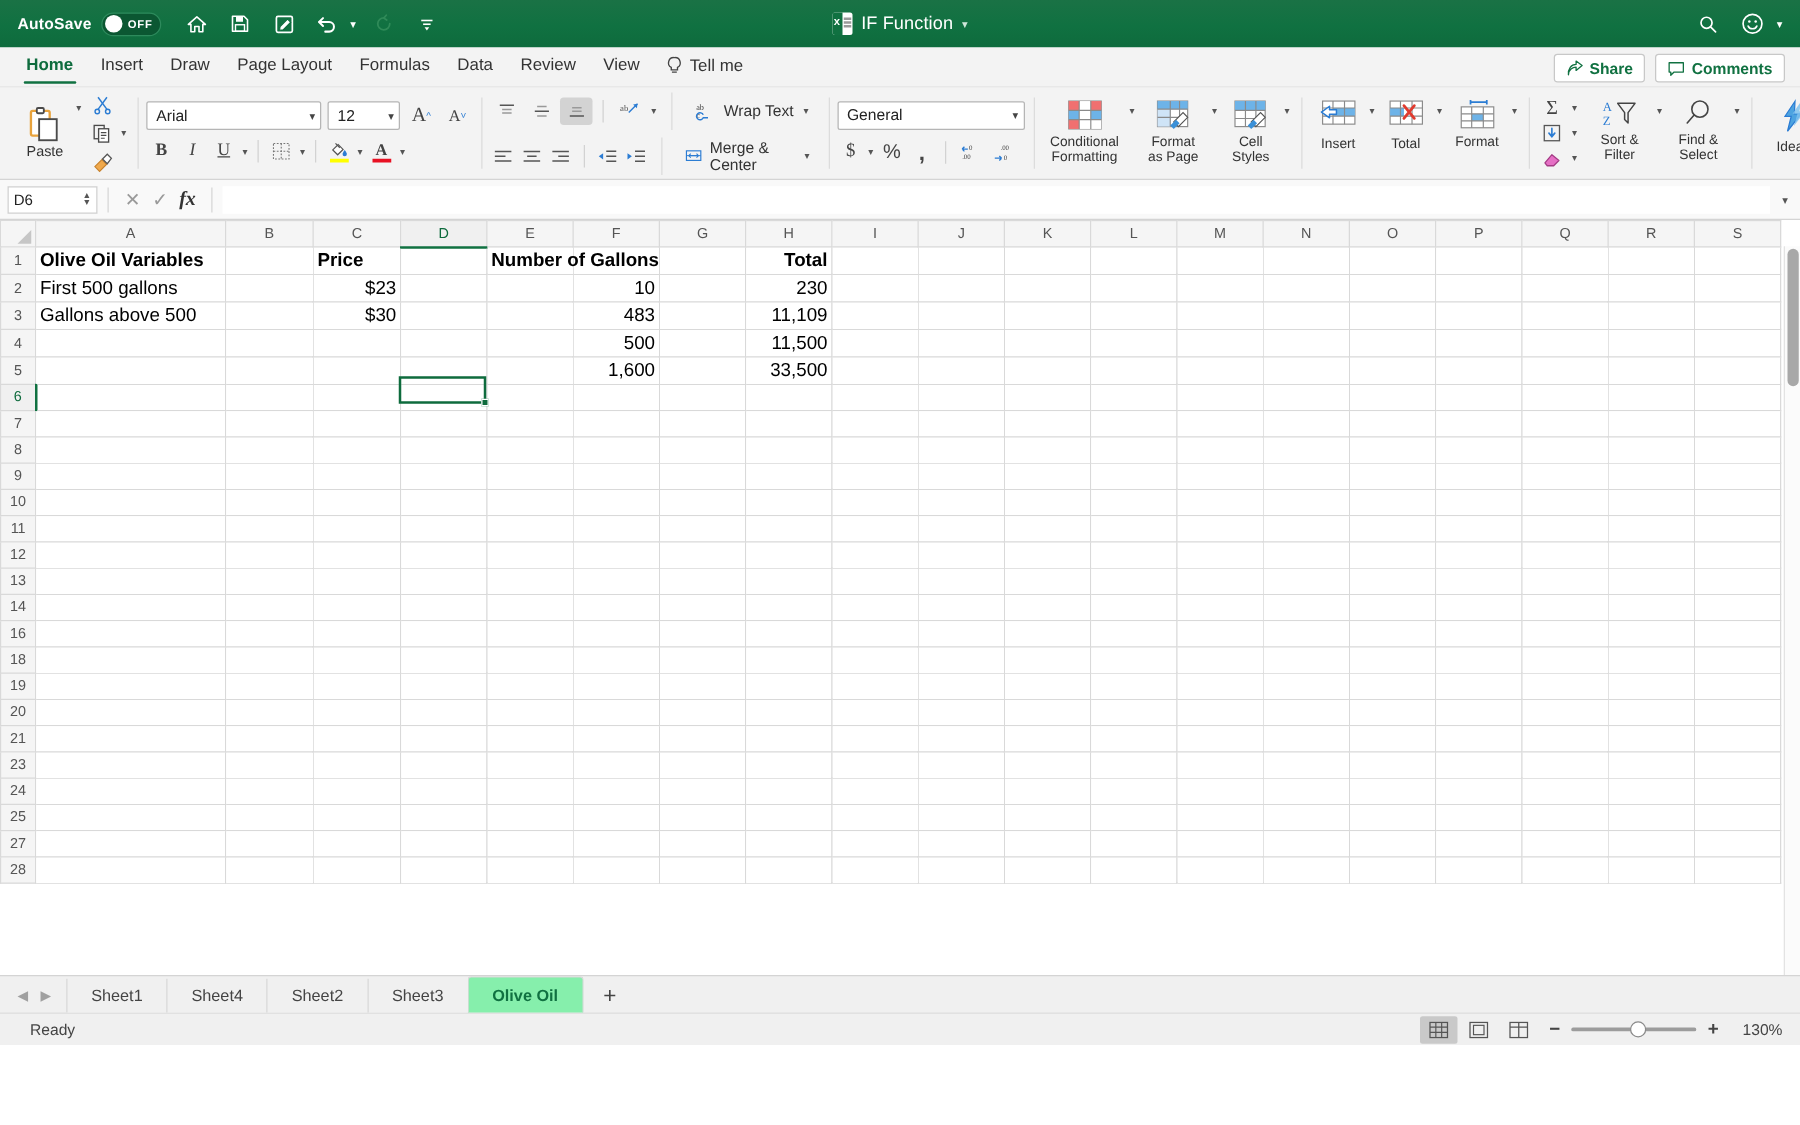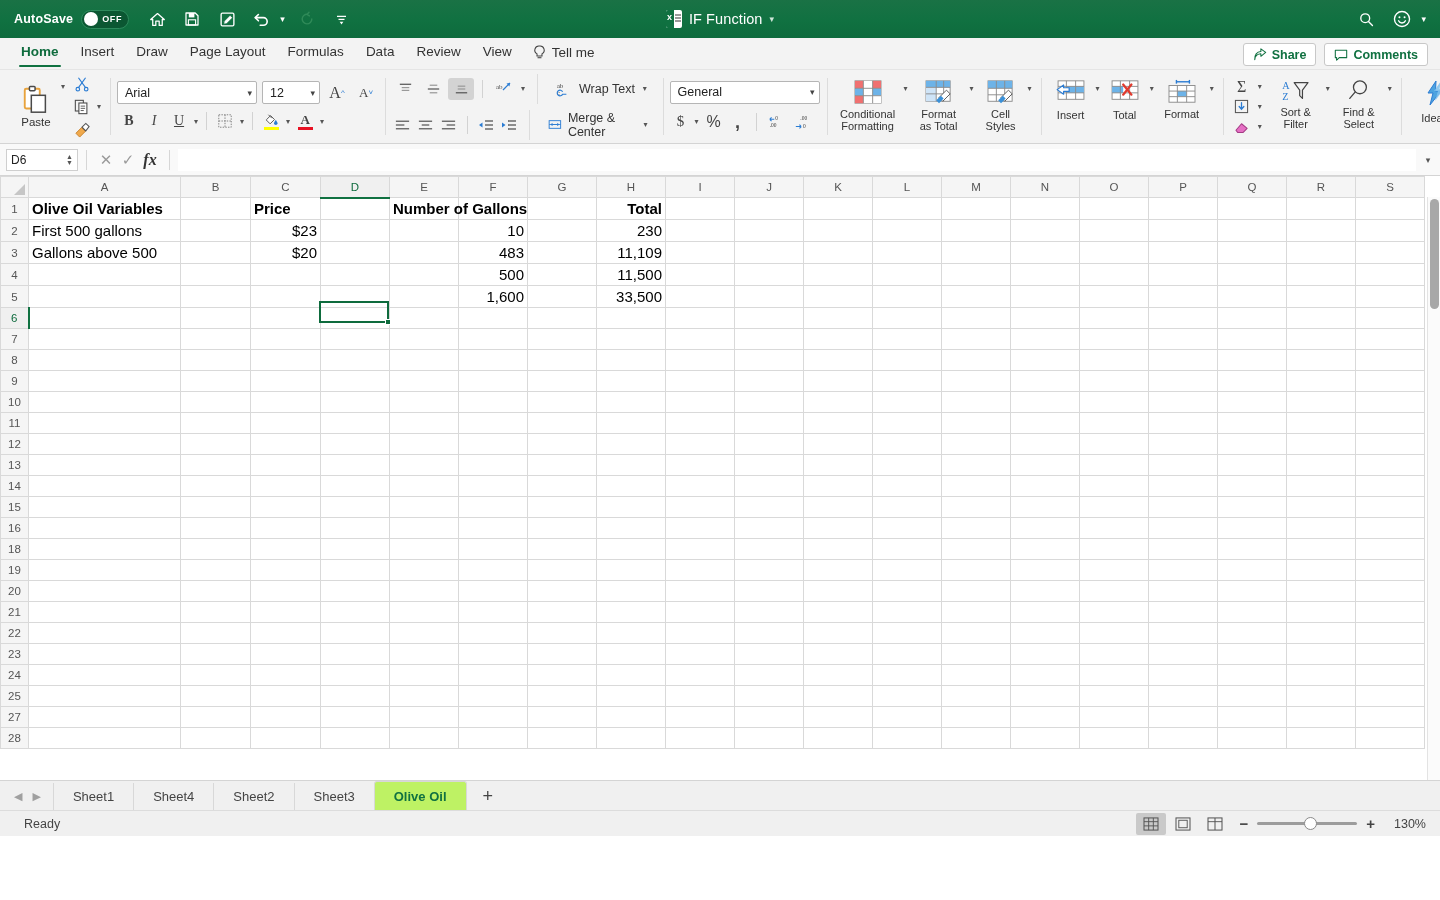--- a/index.html
+++ b/index.html
@@ -194,21 +194,21 @@
     border-top: 1px solid #d4d4d4;
   }
   .navarrows { display: flex; align-items: center; gap: 10px; padding: 0 12px 7px 14px; }
   .nav { font-size: 11px; color: #a0a0a0; cursor: pointer; }
   .stab {
     padding: 0 19px; height: 27px; line-height: 27px; font-size: 13px; color: #444;
     cursor: pointer; border-left: 1px solid #d8d8d8; background: #f0f0f0;
   }
   .stab:last-of-type { border-right: 1px solid #d8d8d8; }
   .stab.active {
-    background: #bef264; color: #107141; font-weight: bold;
+    background: #86efac; color: #107141; font-weight: bold;
     border-top: 1px solid #d8d8d8; border-right: 1px solid #d8d8d8;
     border-radius: 3px 3px 0 0; height: 29px; line-height: 29px;
   }
   .addsheet { padding: 0 16px; font-size: 18px; color: #444; cursor: pointer; line-height: 27px; height:27px; }
 
   
   .statusbar {
     height: 26px; background: #f0f0f0; display: flex; align-items: center;
     border-top: 1px solid #dcdcdc; font-size: 12.5px; color: #444;
   }
@@ -596,21 +596,21 @@
         <rect x="2" y="2" width="26" height="7" fill="#6db3e8"></rect>
         <rect x="2" y="9" width="11" height="15" fill="#cfe4f7"></rect>
         <line x1="13" y1="2" x2="13" y2="24" stroke="#8a8a8a" stroke-width="1"></line>
           <line x1="21" y1="2" x2="21" y2="24" stroke="#8a8a8a" stroke-width="1"></line>
         <line x1="2" y1="9" x2="28" y2="9" stroke="#8a8a8a" stroke-width="1"></line>
           <line x1="2" y1="16" x2="28" y2="16" stroke="#8a8a8a" stroke-width="1"></line>
         <path d="M16 20 L24 12 L28 16 L20 24 Z" fill="#fff" stroke="#555" stroke-width="1"></path>
         <path d="M13 23 L18 18 L21 21 L16 26 Z" fill="#3a90d8"></path>
       </svg>
       <span class="big-lbl">Format</span>
-      <span class="big-lbl" style="margin-top:0;">as Total</span>
+      <span class="big-lbl" style="margin-top:0;">as Page</span>
     </div>
     <span class="chev" style="align-self:flex-start;margin-top:14px;">▾</span>
 
     <div class="big-btn" style="width:50px;">
       <svg width="30" height="26" viewBox="0 0 32 28">
         <rect x="2" y="2" width="26" height="22" fill="#fff" stroke="#8a8a8a" stroke-width="1"></rect>
         <rect x="2" y="2" width="26" height="8" fill="#6db3e8"></rect>
         <line x1="11" y1="2" x2="11" y2="24" stroke="#8a8a8a" stroke-width="1"></line>
           <line x1="20" y1="2" x2="20" y2="24" stroke="#8a8a8a" stroke-width="1"></line>
         <line x1="2" y1="10" x2="28" y2="10" stroke="#8a8a8a" stroke-width="1"></line>
@@ -833,21 +833,21 @@
             <td class="cell" style="width: 69px;"></td>
             <td class="cell" style="width: 69px;"></td>
           </tr>
           <tr>
             <td class="rowh">3</td>
             <td class="cell" style="width: 152px;">
               <span class="ovf">Gallons above 500</span>
             </td>
             <td class="cell" style="width: 70px;"></td>
             <td class="cell" style="width: 70px;">
-              <span class="cc r" style="display: block;">$20</span>
+              <span class="cc r" style="display: block;">$30</span>
             </td>
             <td class="cell" style="width: 69px;"></td>
             <td class="cell" style="width: 69px;"></td>
             <td class="cell" style="width: 69px;">
               <span class="cc r" style="display: block;">483</span>
             </td>
             <td class="cell" style="width: 69px;"></td>
             <td class="cell" style="width: 69px;">
               <span class="cc r" style="display: block;">11,109</span>
             </td>
@@ -1107,42 +1107,20 @@
             <td class="cell" style="width: 69px;"></td>
             <td class="cell" style="width: 69px;"></td>
             <td class="cell" style="width: 69px;"></td>
             <td class="cell" style="width: 69px;"></td>
             <td class="cell" style="width: 69px;"></td>
             <td class="cell" style="width: 69px;"></td>
             <td class="cell" style="width: 69px;"></td>
             <td class="cell" style="width: 69px;"></td>
           </tr>
           <tr>
-            <td class="rowh">15</td>
-            <td class="cell" style="width: 152px;"></td>
-            <td class="cell" style="width: 70px;"></td>
-            <td class="cell" style="width: 70px;"></td>
-            <td class="cell" style="width: 69px;"></td>
-            <td class="cell" style="width: 69px;"></td>
-            <td class="cell" style="width: 69px;"></td>
-            <td class="cell" style="width: 69px;"></td>
-            <td class="cell" style="width: 69px;"></td>
-            <td class="cell" style="width: 69px;"></td>
-            <td class="cell" style="width: 69px;"></td>
-            <td class="cell" style="width: 69px;"></td>
-            <td class="cell" style="width: 69px;"></td>
-            <td class="cell" style="width: 69px;"></td>
-            <td class="cell" style="width: 69px;"></td>
-            <td class="cell" style="width: 69px;"></td>
-            <td class="cell" style="width: 69px;"></td>
-            <td class="cell" style="width: 69px;"></td>
-            <td class="cell" style="width: 69px;"></td>
-            <td class="cell" style="width: 69px;"></td>
-          </tr>
-          <tr>
             <td class="rowh">16</td>
             <td class="cell" style="width: 152px;"></td>
             <td class="cell" style="width: 70px;"></td>
             <td class="cell" style="width: 70px;"></td>
             <td class="cell" style="width: 69px;"></td>
             <td class="cell" style="width: 69px;"></td>
             <td class="cell" style="width: 69px;"></td>
             <td class="cell" style="width: 69px;"></td>
             <td class="cell" style="width: 69px;"></td>
             <td class="cell" style="width: 69px;"></td>
@@ -1218,42 +1196,20 @@
             <td class="cell" style="width: 69px;"></td>
             <td class="cell" style="width: 69px;"></td>
             <td class="cell" style="width: 69px;"></td>
             <td class="cell" style="width: 69px;"></td>
             <td class="cell" style="width: 69px;"></td>
             <td class="cell" style="width: 69px;"></td>
             <td class="cell" style="width: 69px;"></td>
           </tr>
           <tr>
             <td class="rowh">21</td>
-            <td class="cell" style="width: 152px;"></td>
-            <td class="cell" style="width: 70px;"></td>
-            <td class="cell" style="width: 70px;"></td>
-            <td class="cell" style="width: 69px;"></td>
-            <td class="cell" style="width: 69px;"></td>
-            <td class="cell" style="width: 69px;"></td>
-            <td class="cell" style="width: 69px;"></td>
-            <td class="cell" style="width: 69px;"></td>
-            <td class="cell" style="width: 69px;"></td>
-            <td class="cell" style="width: 69px;"></td>
-            <td class="cell" style="width: 69px;"></td>
-            <td class="cell" style="width: 69px;"></td>
-            <td class="cell" style="width: 69px;"></td>
-            <td class="cell" style="width: 69px;"></td>
-            <td class="cell" style="width: 69px;"></td>
-            <td class="cell" style="width: 69px;"></td>
-            <td class="cell" style="width: 69px;"></td>
-            <td class="cell" style="width: 69px;"></td>
-            <td class="cell" style="width: 69px;"></td>
-          </tr>
-          <tr>
-            <td class="rowh">22</td>
             <td class="cell" style="width: 152px;"></td>
             <td class="cell" style="width: 70px;"></td>
             <td class="cell" style="width: 70px;"></td>
             <td class="cell" style="width: 69px;"></td>
             <td class="cell" style="width: 69px;"></td>
             <td class="cell" style="width: 69px;"></td>
             <td class="cell" style="width: 69px;"></td>
             <td class="cell" style="width: 69px;"></td>
             <td class="cell" style="width: 69px;"></td>
             <td class="cell" style="width: 69px;"></td>

